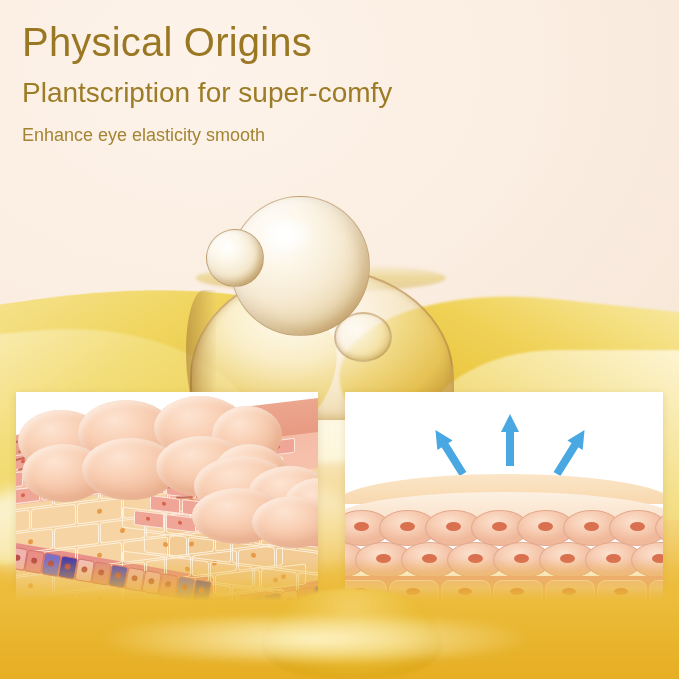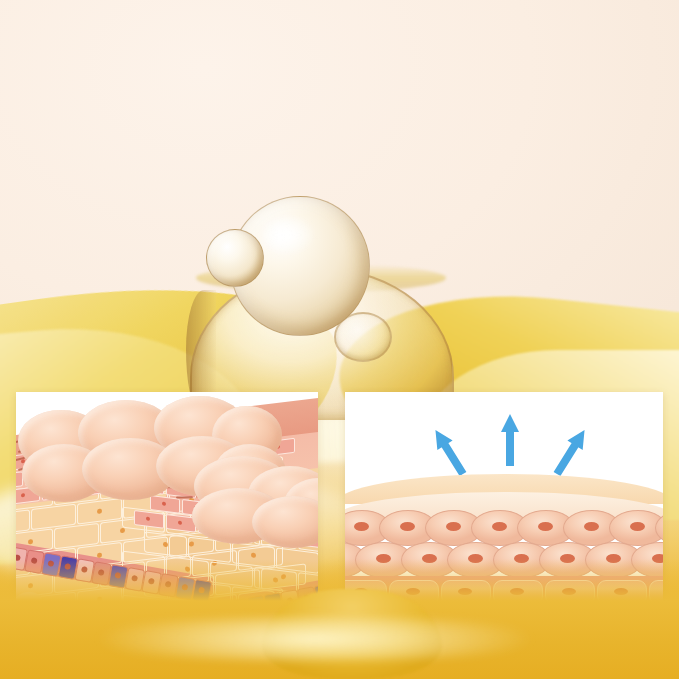--- a/index.html
+++ b/index.html
@@ -256,20 +256,25 @@
   <div class="oil-sheen"></div>
 
   <div class="dome-base-band"></div>
   <div class="bubble big-dome"></div>
   <div class="dome-left-edge"></div>
   <div class="bubble tiny-ring"></div>
   <div class="bubble big-ball"></div>
   <div class="big-ball-hl"></div>
   <div class="bubble small-ball"></div>
 
+  <div style="position:absolute;left:22px;top:20px;width:620px;">
+    <div style="font-size:40px;line-height:1.12;color:#9a7722;letter-spacing:.2px;font-weight:400;">Physical Origins</div>
+    <div style="font-size:28px;line-height:1.25;margin-top:10px;color:#9c7c26;font-weight:400;">Plantscription for super-comfy</div>
+    <div style="font-size:18px;line-height:1.3;margin-top:14px;color:#a48433;font-weight:400;">Enhance eye elasticity smooth</div>
+  </div>
 
   <div class="panel left">
     <div class="lp">
 
       <div class="lp-block derm"></div>
       <div class="lp-block derm2"></div>
 
       <div class="lp-block papil"></div>
       <div class="lp-block papil2"></div>
 

